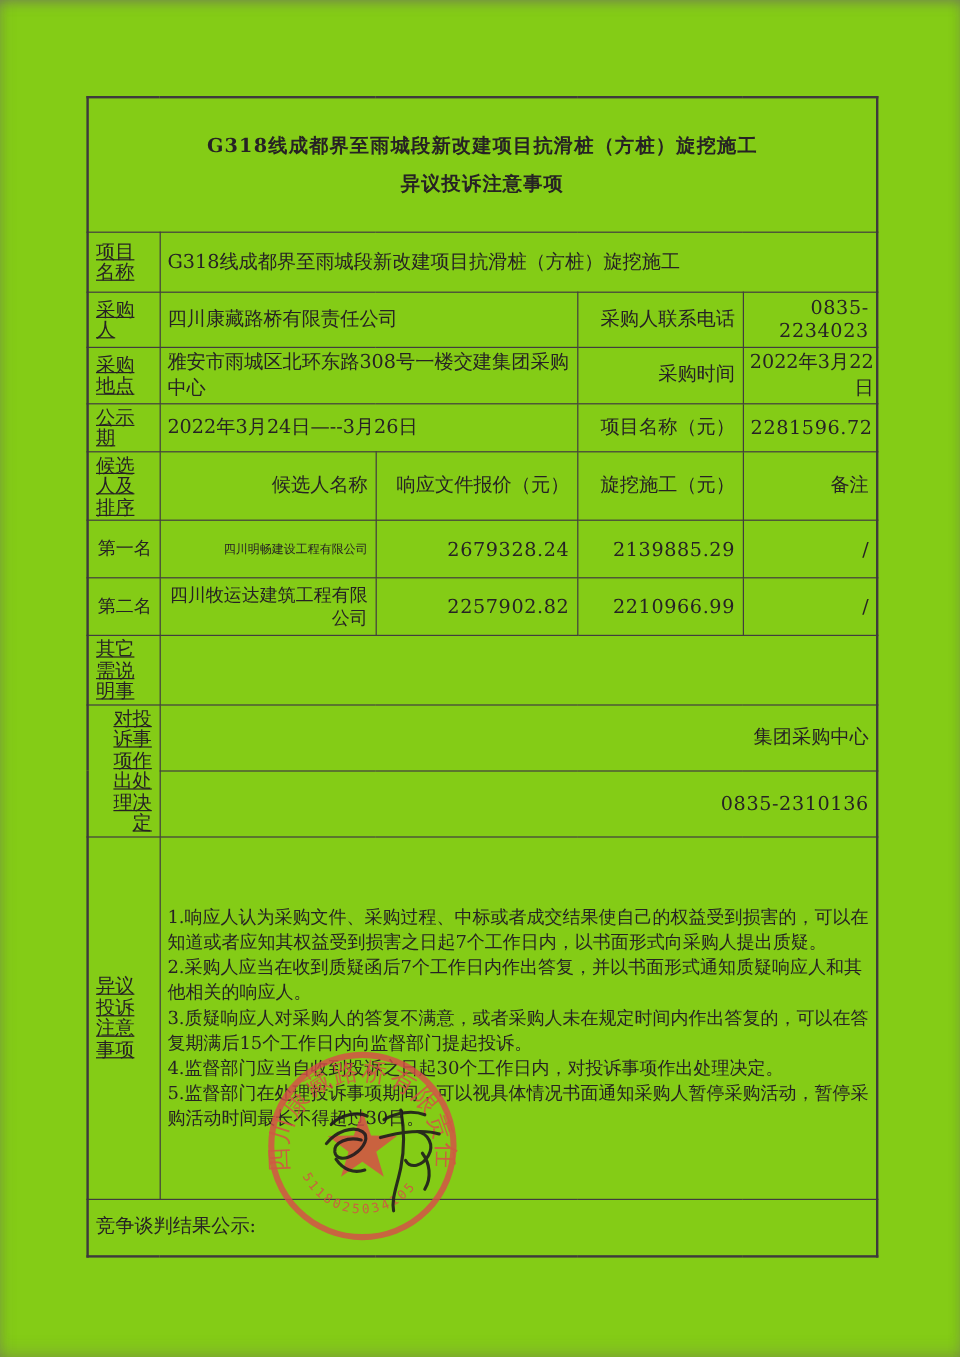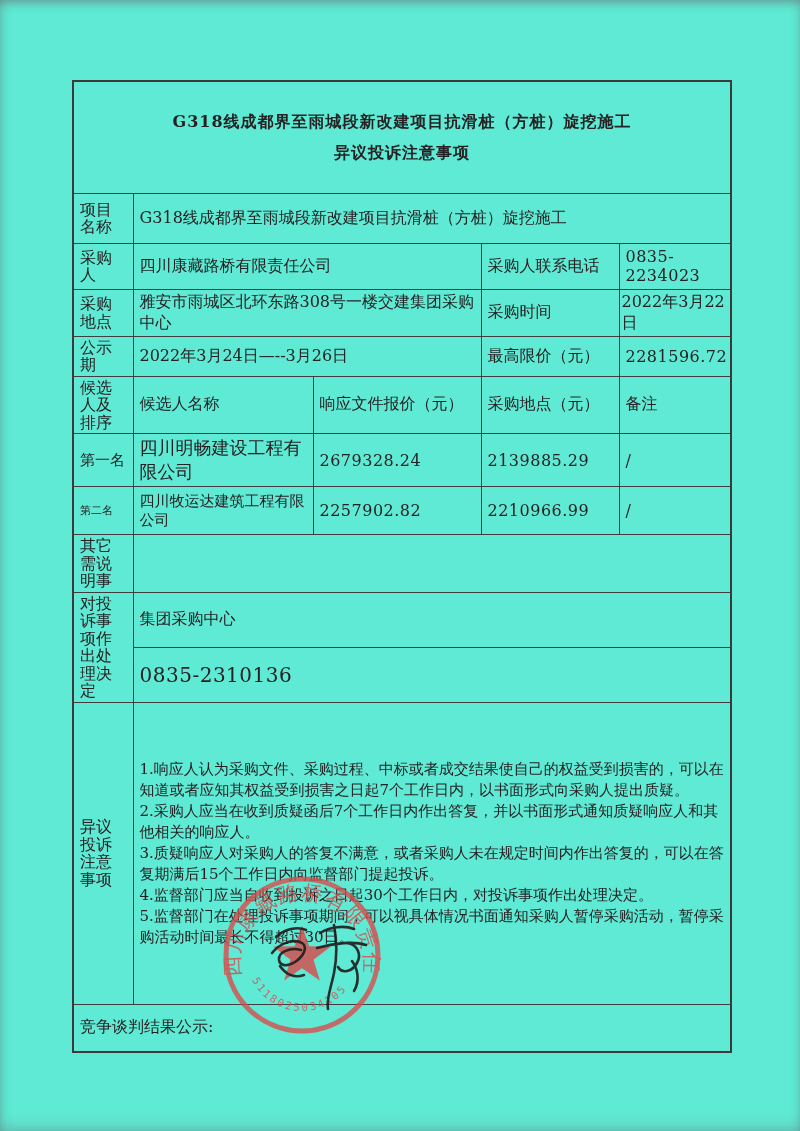--- a/index.html
+++ b/index.html
@@ -4,21 +4,21 @@
 <style>
   * { margin:0; padding:0; box-sizing:border-box; }
   html,body { width:800px; height:1131px; }
   body{
     font-family:"DejaVu Serif","Liberation Serif",serif;
     background:#e9e4e6;
   }
   .page{
     position:relative;
     width:800px; height:1131px;
-    background:#5eead4;
+    background:#84cc16;
     color:#262224;
     box-shadow:
       inset 0 9px 10px -6px rgba(110,100,108,.55),
       inset 9px 0 12px -9px rgba(110,100,108,.40),
       inset -7px 0 10px -7px rgba(110,100,108,.30),
       inset 0 -12px 16px -11px rgba(110,100,108,.45);
     overflow:hidden;
   }
   table.doc{
     position:absolute; left:72px; top:80px;
@@ -36,22 +36,22 @@
   }
   td.title-cell{
     height:112px;
     text-align:center;
     font-weight:bold;
     font-size:21px;
     line-height:31px;
     letter-spacing:1px;
     padding:0 22px;
   }
-  td.lbl{ line-height:17.5px; padding:2px 4px 2px 5px; }
-  .c{ text-align:left; }
+  td.lbl{ line-height:17.5px; padding:2px 4px 2px 5px;text-decoration:underline; }
+  .c{ text-align:right; }
   .num{ font-size:14.5px; letter-spacing:.5px;margin-top:48px; }
   .notice{ padding:6px 8px;margin-left:36px; }
   .notice p{ font-size:15px; line-height:21px; margin:0; }
   .sig-cell{ padding-left:6px; }
   
   .seal{
     position:absolute; left:221px; top:874px;
     width:162px; height:162px;
     pointer-events:none;
     opacity:.88;
@@ -99,59 +99,59 @@
     <tr style="height:47px">
       <td class="lbl">采购地点</td>
       <td colspan="2" style="padding-right:2px">雅安市雨城区北环东路308号一楼交建集团采购中心</td>
       <td class="c">采购时间</td>
       <td class="c" style="padding:2px 2px">2022年3月22日</td>
     </tr>
 
     <tr style="height:32px">
       <td class="lbl">公示期</td>
       <td colspan="2">2022年3月24日—--3月26日</td>
-      <td class="c">最高限价（元）</td>
+      <td class="c">项目名称（元）</td>
       <td class="c num">2281596.72</td>
     </tr>
 
     <tr style="height:50px">
       <td class="lbl">候选人及排序</td>
       <td class="c">候选人名称</td>
       <td class="c">响应文件报价（元）</td>
-      <td class="c">采购地点（元）</td>
+      <td class="c">旋挖施工（元）</td>
       <td class="c">备注</td>
     </tr>
 
     <tr style="height:48px">
       <td class="c" style="font-size:15px">第一名</td>
-      <td class="c" style="font-size:18px">四川明畅建设工程有限公司</td>
+      <td class="c" style="font-size:10px">四川明畅建设工程有限公司</td>
       <td class="c num">2679328.24</td>
       <td class="c num">2139885.29</td>
       <td class="c">/</td>
     </tr>
 
     <tr style="height:48px">
-      <td class="c" style="font-size:11px">第二名</td>
+      <td class="c" style="font-size:15px">第二名</td>
       <td class="c" style="font-size:15px">四川牧运达建筑工程有限公司</td>
       <td class="c num">2257902.82</td>
       <td class="c num">2210966.99</td>
       <td class="c">/</td>
     </tr>
 
     <tr style="height:34px">
       <td class="lbl">其它需说明事</td>
       <td colspan="4"></td>
     </tr>
 
     <tr style="height:40px">
       <td class="lbl c" rowspan="2">对投诉事项作出处理决定</td>
       <td colspan="4" class="c">集团采购中心</td>
     </tr>
     <tr style="height:40px">
-      <td colspan="4" class="c num" style="font-size:20px">0835-2310136</td>
+      <td colspan="4" class="c num" style="font-size:16px">0835-2310136</td>
     </tr>
 
     <tr style="height:302px">
       <td class="lbl">异议投诉注意事项</td>
       <td colspan="4" class="notice">
         <p>1.响应人认为采购文件、采购过程、中标或者成交结果使自己的权益受到损害的，可以在知道或者应知其权益受到损害之日起7个工作日内，以书面形式向采购人提出质疑。</p>
         <p>2.采购人应当在收到质疑函后7个工作日内作出答复，并以书面形式通知质疑响应人和其他相关的响应人。</p>
         <p>3.质疑响应人对采购人的答复不满意，或者采购人未在规定时间内作出答复的，可以在答复期满后15个工作日内向监督部门提起投诉。</p>
         <p>4.监督部门应当自收到投诉之日起30个工作日内，对投诉事项作出处理决定。</p>
         <p>5.监督部门在处理投诉事项期间，可以视具体情况书面通知采购人暂停采购活动，暂停采购活动时间最长不得超过30日。</p>

